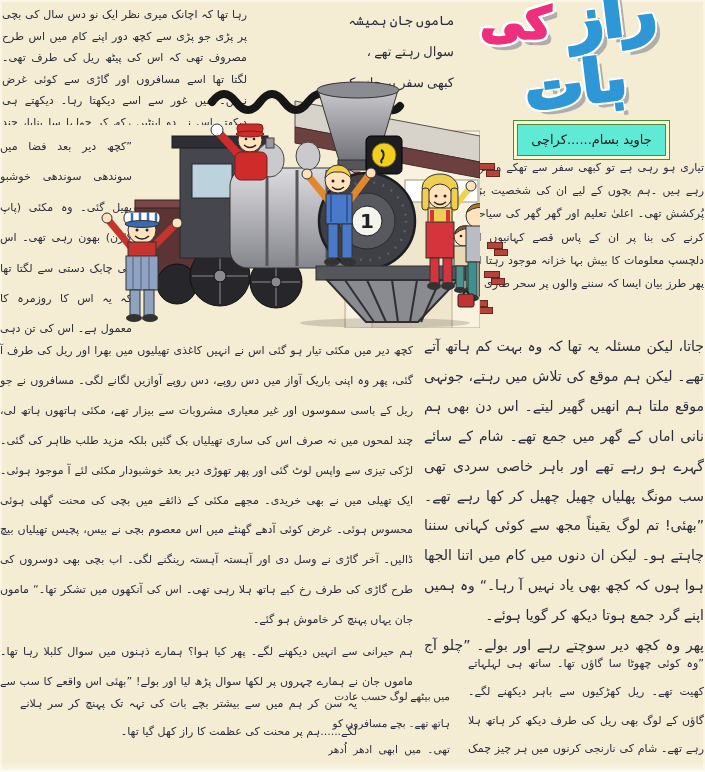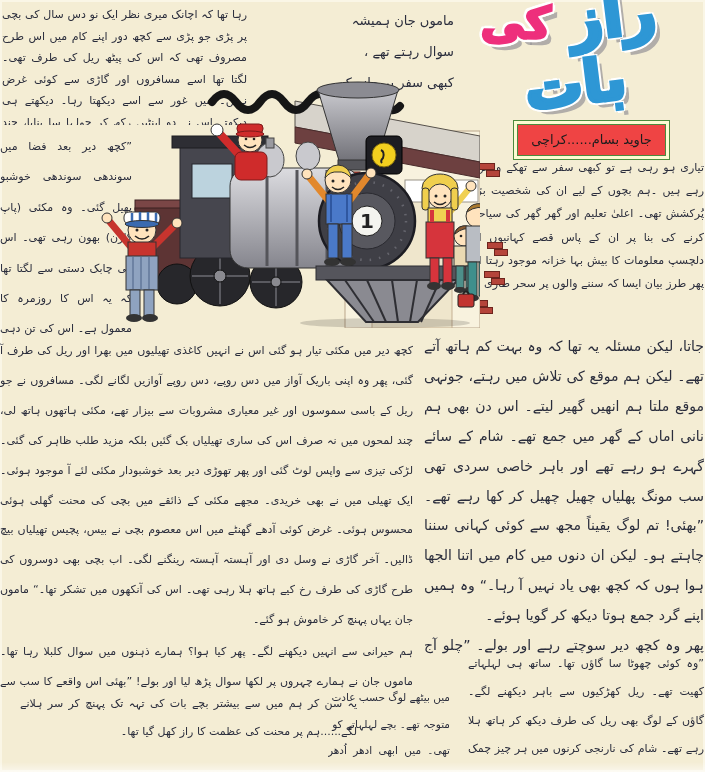--- a/index.html
+++ b/index.html
@@ -4,34 +4,34 @@
 <style>
   html,body{margin:0;padding:0;background:#e9e2cc;}
   #page{position:relative;width:705px;height:772px;background:#f4edd4;overflow:hidden;
         font-family:"DejaVu Sans",sans-serif;color:#2a2d3c;
         box-shadow:inset 0 0 0 2px #faf6e6;}
   #page:after{content:"";position:absolute;left:0;right:0;bottom:0;height:10px;
         background:linear-gradient(to bottom,rgba(255,255,255,0),rgba(255,255,255,.55));}
   .ub{position:absolute;direction:rtl;text-align:justify;overflow:hidden;}
   .ub p{margin:0;}
   .tl{display:block;text-align:justify;text-align-last:justify;}
-  .align-right .tl{text-align-last:right;}
+  .align-right .tl{text-align-last:right;font-family:Liberation Serif, serif;}
   
   #title{position:absolute;left:442px;top:-10px;width:262px;height:150px;
          transform:rotate(-7deg);text-align:center;direction:rtl;line-height:1.08;
          font-weight:bold;font-size:58px;color:#2e97d5;
          -webkit-text-stroke:4px #2e97d5;
          text-shadow:-3px -3px 0 #fff,3px -3px 0 #fff,-3px 3px 0 #fff,3px 3px 0 #fff,
                      -4px 0 0 #fff,4px 0 0 #fff,0 -4px 0 #fff,0 4px 0 #fff,
                      6px 7px 0 rgba(110,110,125,.5);}
   #title .ki{color:#ee2f7c;-webkit-text-stroke:3px #ee2f7c;font-size:44px;
          display:inline-block;transform:rotate(8deg) translateY(-10px);}
   
   #byline{position:absolute;left:517px;top:124px;width:147px;height:30px;
-          background:#ef4444;border:1px solid #4b8a3e;
+          background:#5eead4;border:1px solid #4b8a3e;
           box-shadow:0 0 0 3px #fdfad2,0 0 0 4px #4b8a3e;
           direction:rtl;text-align:center;font-size:13px;line-height:30px;color:#1d1d1d;}
   
   #blk-top-left{left:2px;top:4px;width:245px;height:121px;font-size:11px;line-height:21.6px;}
   #blk-top-right{left:248px;top:5px;width:206px;height:95px;font-size:13px;line-height:31px;}
   #blk-left-narrow{left:0;top:132px;width:132px;height:203px;font-size:11px;line-height:30.4px;}
   #blk-right-upper{left:468px;top:156px;width:236px;height:174px;font-size:11px;line-height:23.2px;}
   #blk-right-main{left:424px;top:332px;width:280px;height:322px;font-size:14px;line-height:29.9px;}
   #blk-mid-left{left:0;top:336px;width:413px;height:352px;font-size:11px;line-height:29.9px;}
   #blk-mid-left .para2{margin-top:2px;}
@@ -70,21 +70,21 @@
     <p>جاتا، لیکن مسئلہ یہ تھا کہ وہ بہت کم ہاتھ آتے تھے۔ لیکن ہم موقع کی تلاش میں رہتے، جونہی موقع ملتا ہم انھیں گھیر لیتے۔ اس دن بھی ہم نانی اماں کے گھر میں جمع تھے۔ شام کے سائے گہرے ہو رہے تھے اور باہر خاصی سردی تھی سب مونگ پھلیاں چھیل چھیل کر کھا رہے تھے۔ ”بھئی! تم لوگ یقیناً مجھ سے کوئی کہانی سننا چاہتے ہو۔ لیکن ان دنوں میں کام میں اتنا الجھا ہوا ہوں کہ کچھ بھی یاد نہیں آ رہا۔“ وہ ہمیں اپنے گرد جمع ہوتا دیکھ کر گویا ہوئے۔</p>
     <p class="para2">پھر وہ کچھ دیر سوچتے رہے اور بولے۔ ”چلو آج ایک ایسا چشم دید واقعہ تمہیں سناتا ہوں جو دلچسپ ہے اور سبق آموز بھی، لیکن سنتے وقت تم اپنا دماغ حاضر رکھنا“۔ ہم نے اثبات میں گردنیں ہلائیں اور ہمہ تن گوش ہو کر بیٹھ گئے۔ وہ بولے! ”ہم راہ سے گزرتے ان گنت لوگوں کو دیکھتے ہیں، کسی پر سرسری نظر ڈال کر آگے بڑھ جاتے ہیں اور کوئی ہماری توجہ اپنی طرف کھینچ لیتا ہے۔ دنیا ایک عجائب خانہ ہے ہر روز نت نئے چہرے اور واقعات نظروں کے سامنے چلے آتے ہیں۔ غالباً جاڑے کا دن تھا، میں لاہور سے بذریعہ ریل کراچی آ رہا تھا۔ تم لوگ جانتے ہو گے کہ ریل اکثر اسٹیشن کے علاوہ بھی کسی جگہ کچھ دیر کے لیے رک جاتی ہے ایسا تب ہوتا ہے جب آگے پٹری پر کچھ کام ہو رہا ہو یا کسی دوسری گاڑی کو گزرنا ہو۔ بہرحال اس دن بھی ایسا ہی ہوا۔ گاڑی اسٹیشن سے دور ایک جگہ رک گئی۔“</p>
   </div>
   <div class="ub" id="blk-mid-left">
     <p>کچھ دیر میں مکئی تیار ہو گئی اس نے انہیں کاغذی تھیلیوں میں بھرا اور ریل کی طرف آ گئی، پھر وہ اپنی باریک آواز میں دس روپے، دس روپے آوازیں لگانے لگی۔ مسافروں نے جو ریل کے باسی سموسوں اور غیر معیاری مشروبات سے بیزار تھے، مکئی ہاتھوں ہاتھ لی، چند لمحوں میں نہ صرف اس کی ساری تھیلیاں بک گئیں بلکہ مزید طلب ظاہر کی گئی۔ لڑکی تیزی سے واپس لوٹ گئی اور پھر تھوڑی دیر بعد خوشبودار مکئی لئے آ موجود ہوئی۔ ایک تھیلی میں نے بھی خریدی۔ مجھے مکئی کے ذائقے میں بچی کی محنت گھلی ہوئی محسوس ہوئی۔ غرض کوئی آدھے گھنٹے میں اس معصوم بچی نے بیس، پچیس تھیلیاں بیچ ڈالیں۔ آخر گاڑی نے وسل دی اور آہستہ آہستہ رینگنے لگی۔ اب بچی بھی دوسروں کی طرح گاڑی کی طرف رخ کیے ہاتھ ہلا رہی تھی۔ اس کی آنکھوں میں تشکر تھا۔“ ماموں جان یہاں پہنچ کر خاموش ہو گئے۔</p>
     <p class="para2">ہم حیرانی سے انہیں دیکھنے لگے۔ پھر کیا ہوا؟ ہمارے ذہنوں میں سوال کلبلا رہا تھا۔ ماموں جان نے ہمارے چہروں پر لکھا سوال پڑھ لیا اور بولے! ”بھئی اس واقعے کا سب سے اہم پہلو یہ ہے کہ جب وہ بچی اپنی اس محنت میں مگن تھی۔ ایک ہٹی کٹی فقیرنی ہر کھڑکی کے آگے ہاتھ پھیلائے بھیک مانگ رہی تھی۔ شاید چند ہی لوگوں نے اس کی طرف کچھ سکے اچھالے ورنہ زیادہ تر لوگوں نے اسے مایوس لوٹا دیا۔ آخر وہ منہ بنائے خاموشی سے ایک طرف جا بیٹھی۔“</p>
   </div>
   <div class="ub" id="blk-bottom-left">یہ سن کر ہم میں سے بیشتر بچے بات کی تہہ تک پہنچ کر سر ہلانے لگے......ہم پر محنت کی عظمت کا راز کھل گیا تھا۔</div>
   <div class="ub align-right" id="blk-bottom-mid">
       <span class="tl">میں بیٹھے لوگ حسب عادت</span>
-      <span class="tl">متوجہ تھے۔ بچے لہلہاتے کو</span>
+      <span class="tl">ہاتھ تھے۔ بچے مسافروں کو</span>
       <span class="tl">تھی۔ میں ابھی ادھر اُدھر دیکھ</span>
     </div>
   <div class="ub" id="blk-bottom-right">”وہ کوئی چھوٹا سا گاؤں تھا۔ ساتھ ہی لہلہاتے کھیت تھے۔ ریل کھڑکیوں سے باہر دیکھنے لگے۔ گاؤں کے لوگ بھی ریل کی طرف دیکھ کر ہاتھ ہلا رہے تھے۔ شام کی نارنجی کرنوں میں ہر چیز چمک رہی</div>
 
   <div class="brickpair" style="left:479px;top:163px">
       <i></i>
       <i></i>
     </div>
   <div class="brickpair" style="left:487px;top:242px">
       <i></i>

